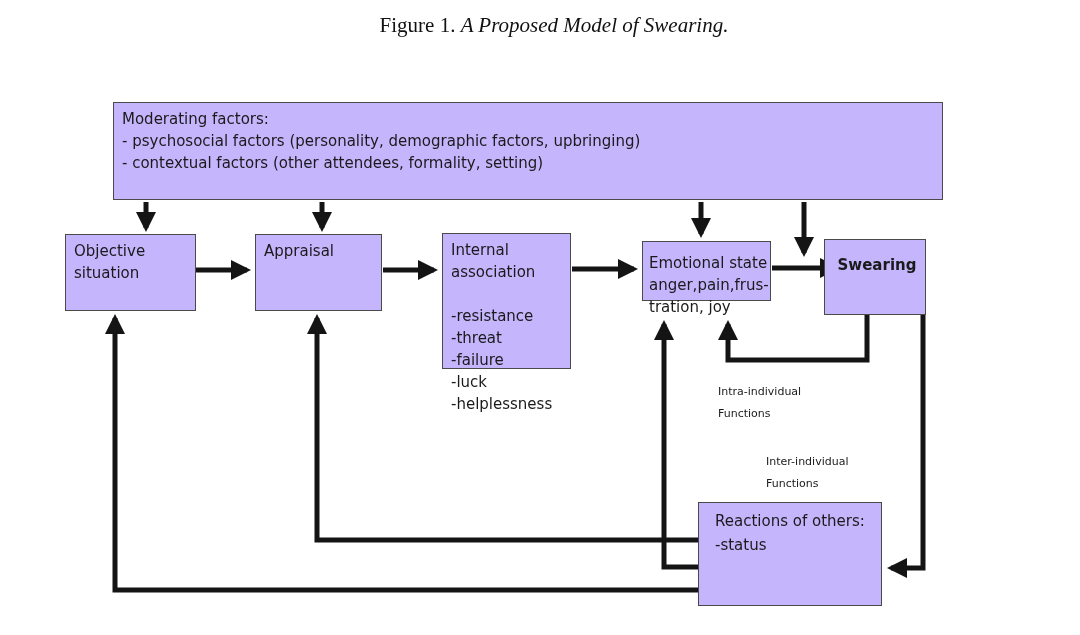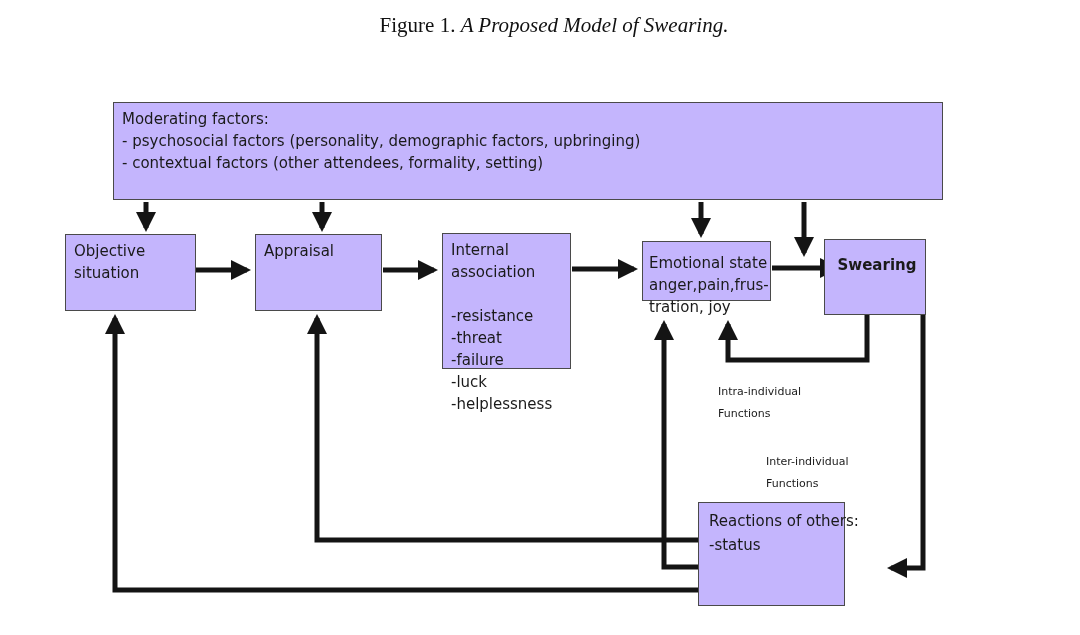--- a/index.html
+++ b/index.html
@@ -78,21 +78,21 @@
   <div class="box" style="left:642px;top:241px;width:129px;height:60px;padding:10px 6px;">
       <div class="ln">Emotional state</div>
       <div class="ln">anger,pain,frus-</div>
       <div class="ln">tration, joy</div>
     </div>
 
   <div class="box bold pad-sw" style="left:824px;top:239px;width:102px;height:76px;text-align:center;">
       <div class="ln">Swearing</div>
     </div>
 
-  <div class="box" style="left:698px;top:502px;width:147px;height:104px;padding:6px 10px;line-height:24px;">
+  <div class="box" style="left:698px;top:502px;width:184px;height:104px;padding:6px 16px;line-height:24px;">
       <div class="ln">Reactions of others:</div>
       <div class="ln">-status</div>
     </div>
 
   <div class="lbl" style="left:718px;top:381px;">
       <div class="ln">Intra-individual</div>
       <div class="ln">Functions</div>
     </div>
 
   <div class="lbl" style="left:766px;top:451px;">

